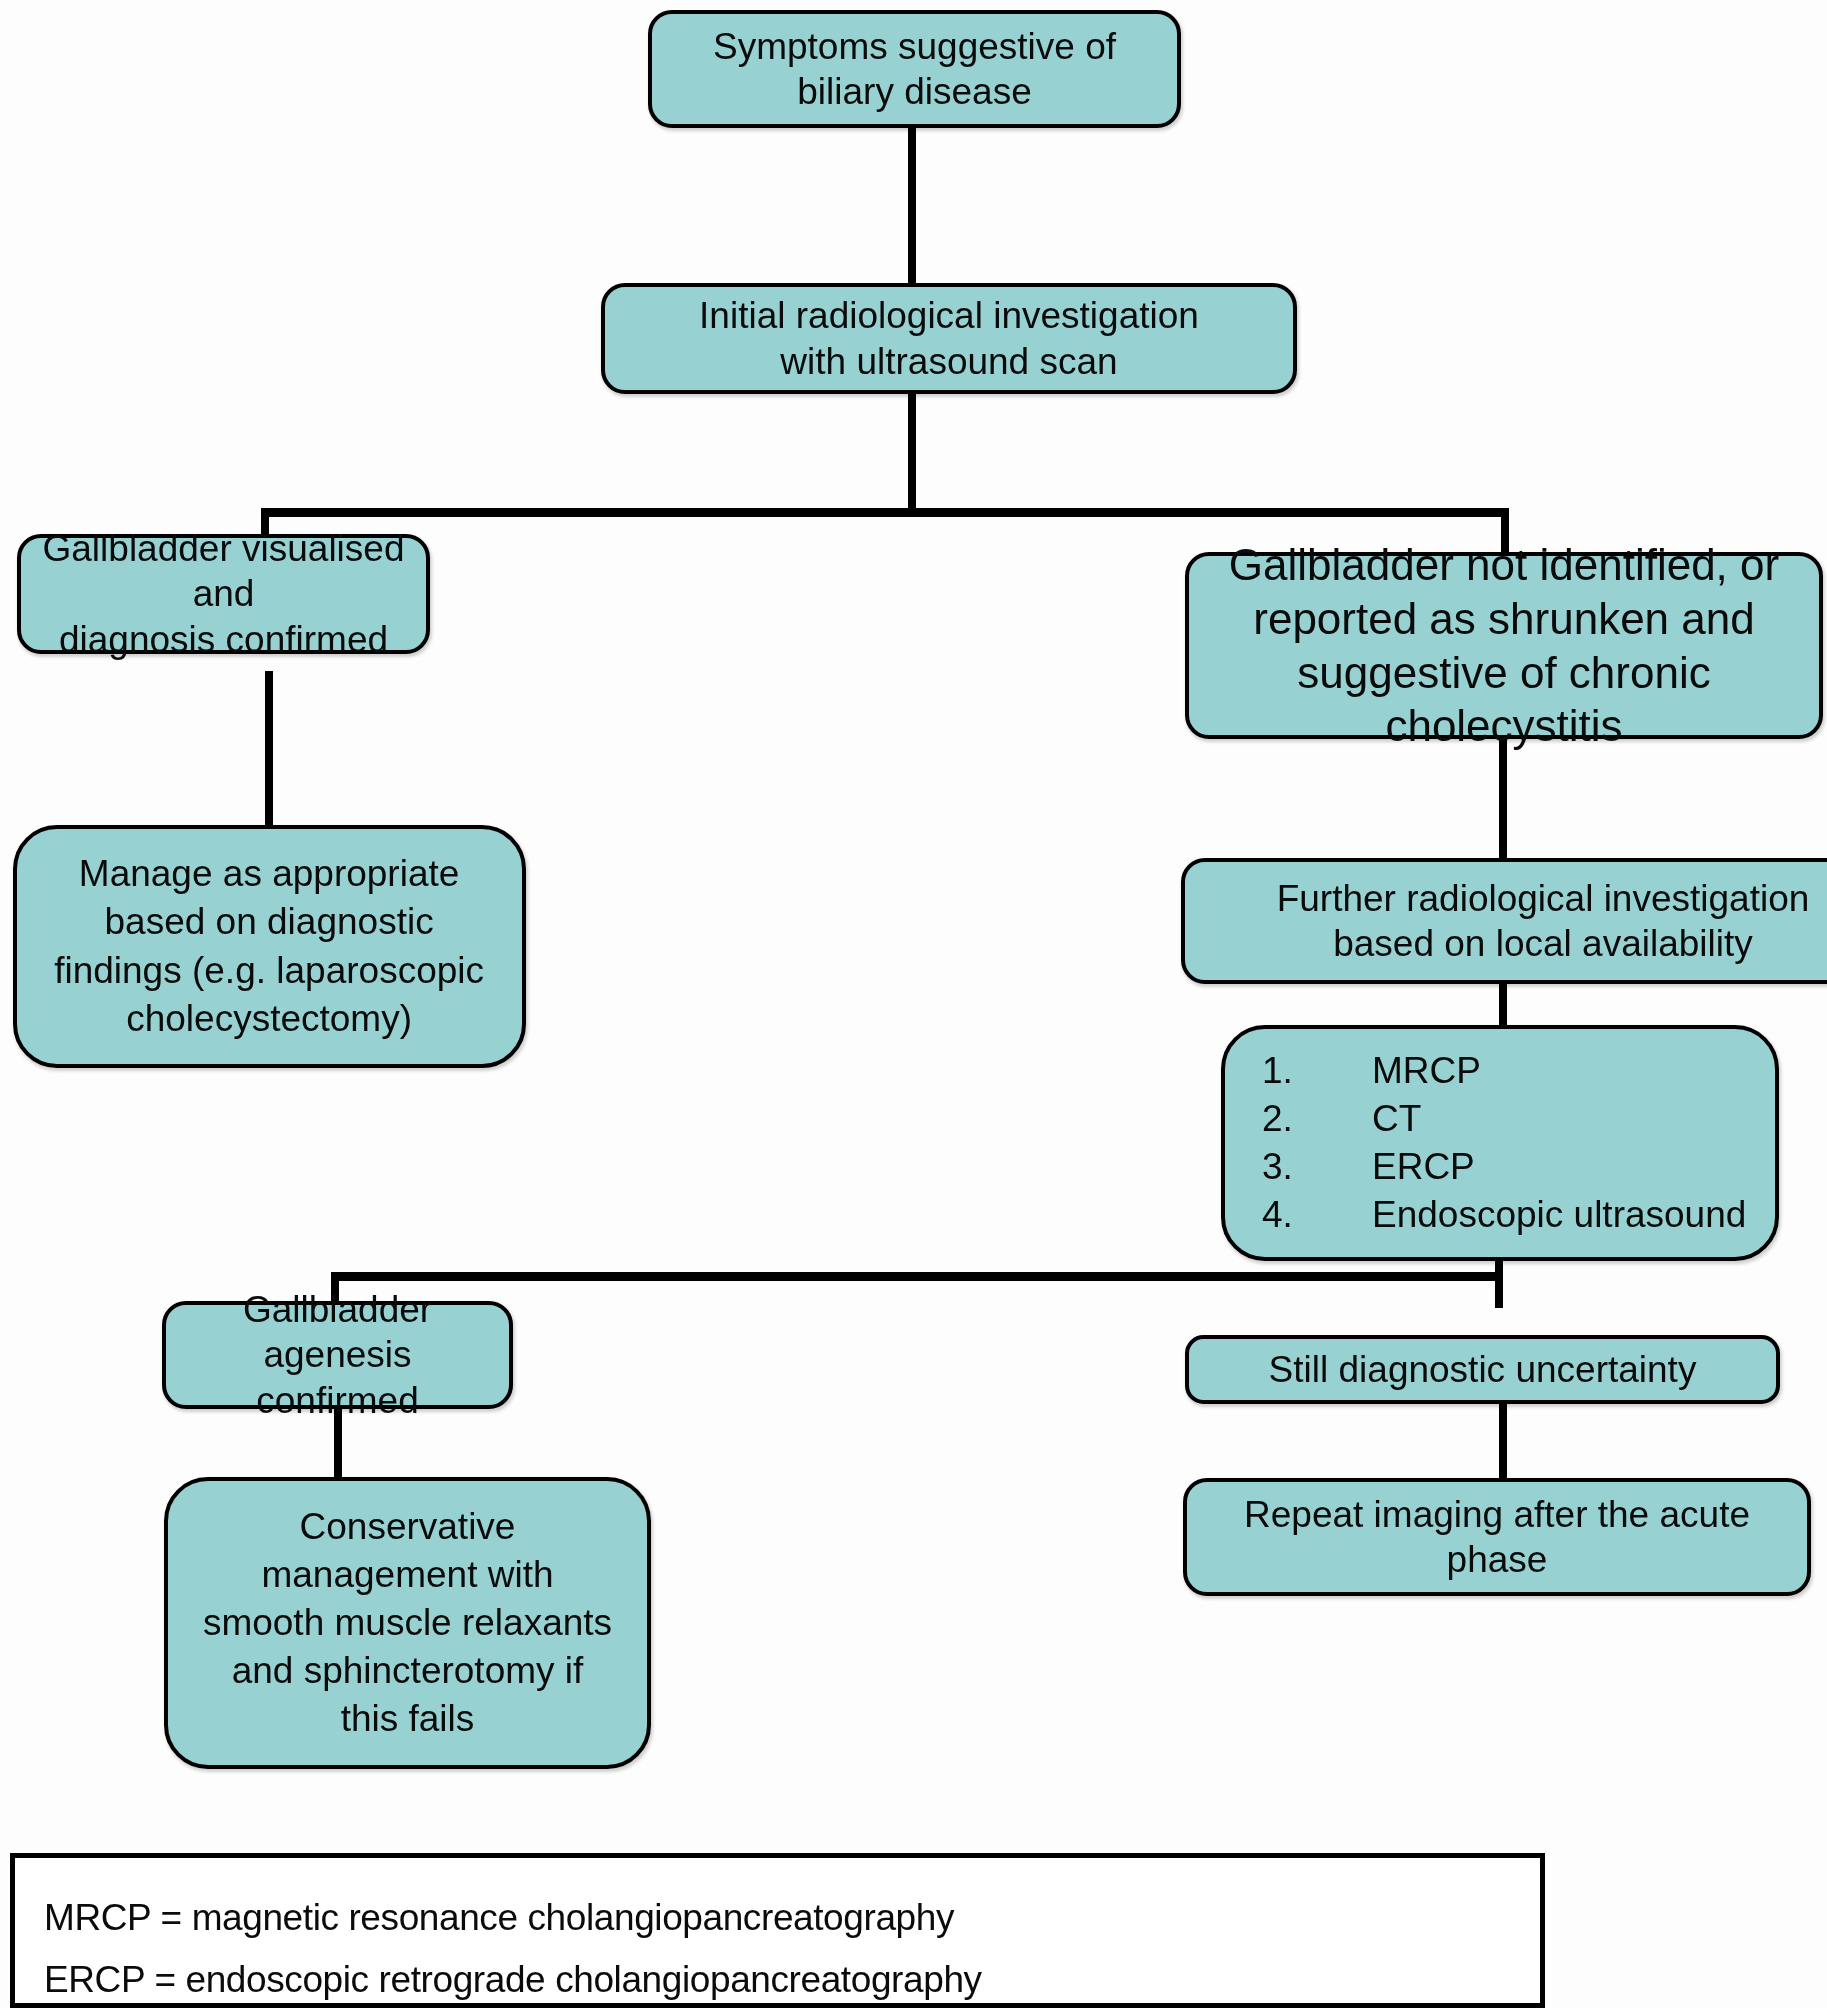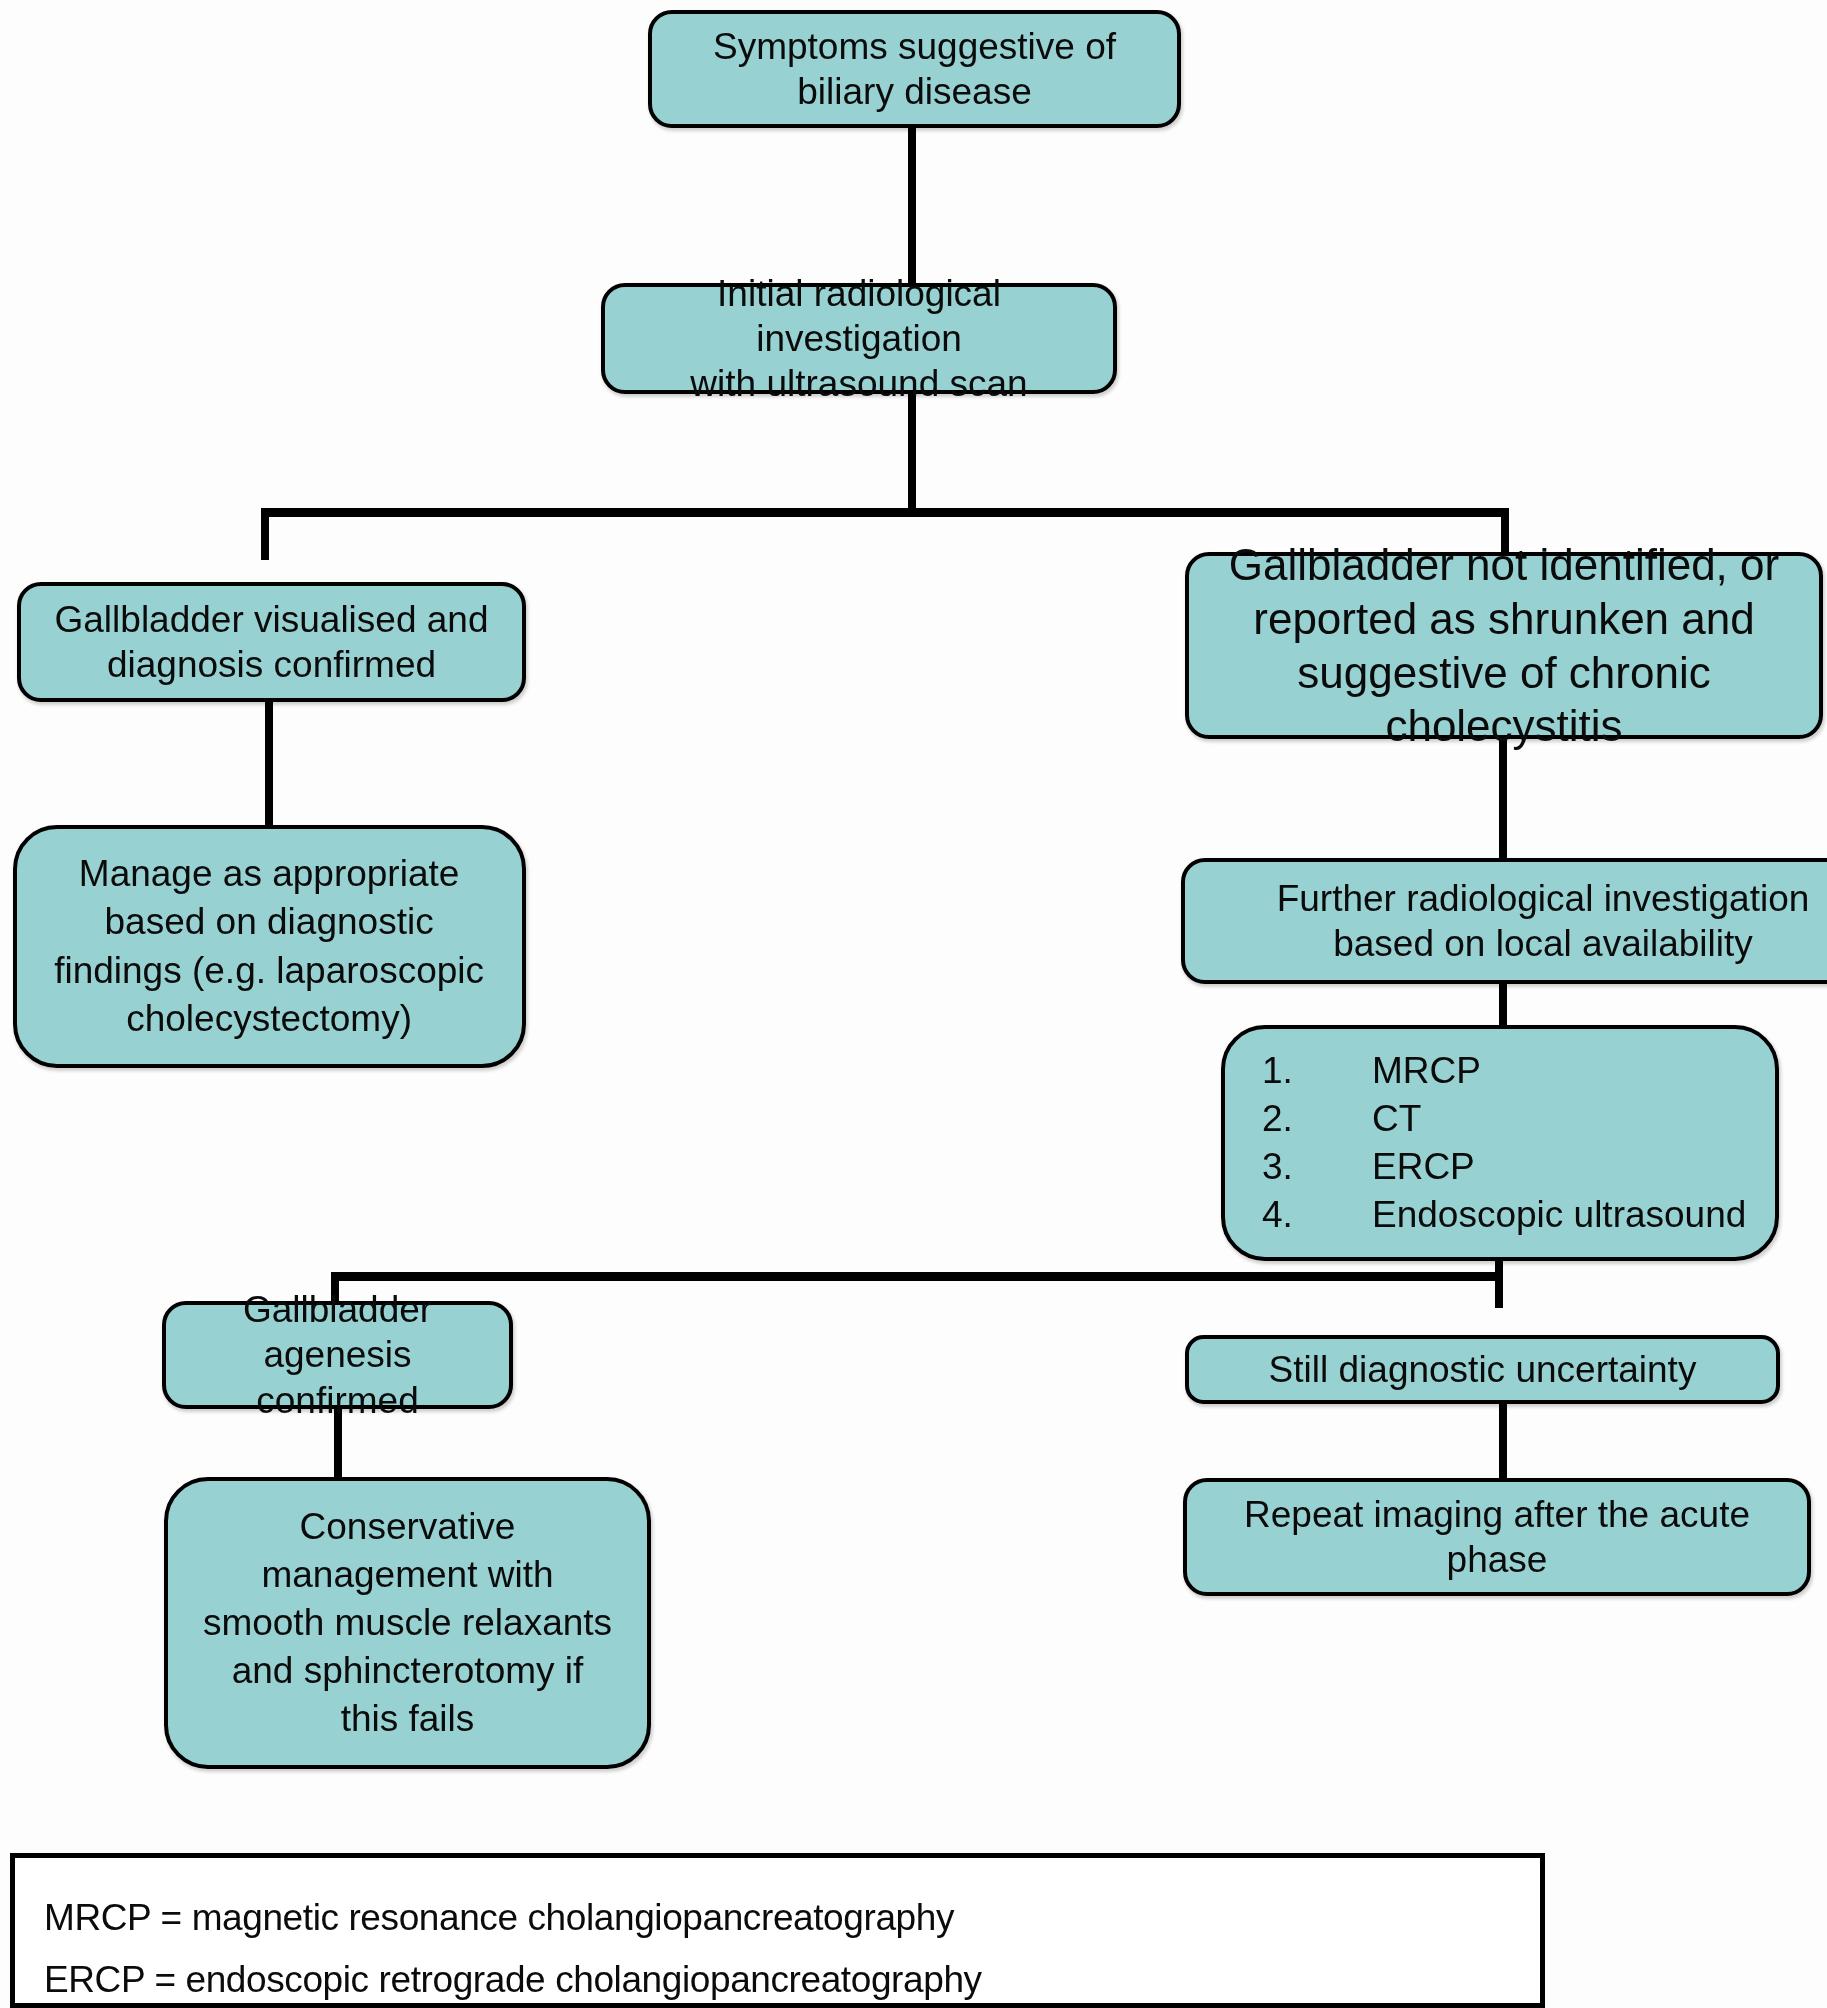--- a/index.html
+++ b/index.html
@@ -80,24 +80,24 @@
   <div class="line" style="left:1499px;top:982px;width:8.4px;height:47px;"></div>
   <div class="line" style="left:1495px;top:1257px;width:8.4px;height:51px;"></div>
   <div class="line" style="left:331px;top:1272px;width:1168px;height:9.3px;"></div>
   <div class="line" style="left:331px;top:1272px;width:8.4px;height:35px;"></div>
   <div class="line" style="left:334px;top:1407px;width:8.4px;height:76px;"></div>
   <div class="line" style="left:1499px;top:1370px;width:8.4px;height:113px;"></div>
 
   <div class="node" style="left:648px;top:10px;width:533px;height:118px;">Symptoms suggestive of
 biliary disease</div>
 
-  <div class="node" style="left:601px;top:283px;width:516px;height:111px;">Initial radiological investigation
+  <div class="node" style="left:601px;top:283px;width:696px;height:111px;">Initial radiological investigation
 with ultrasound scan</div>
 
-  <div class="node" style="left:17px;top:582px;width:509px;height:120px;">Gallbladder visualised and
+  <div class="node" style="left:17px;top:534px;width:413px;height:120px;">Gallbladder visualised and
 diagnosis confirmed</div>
 
   <div class="node" style="left:1185px;top:552px;width:638px;height:187px;font-size:44px;">Gallbladder not identified, or
 reported as shrunken and
 suggestive of chronic cholecystitis</div>
 
   <div class="node big-radius" style="left:12.6px;top:825px;width:513px;height:243px;line-height:1.3;">Manage as appropriate
 based on diagnostic
 findings (e.g. laparoscopic
 cholecystectomy)</div>

